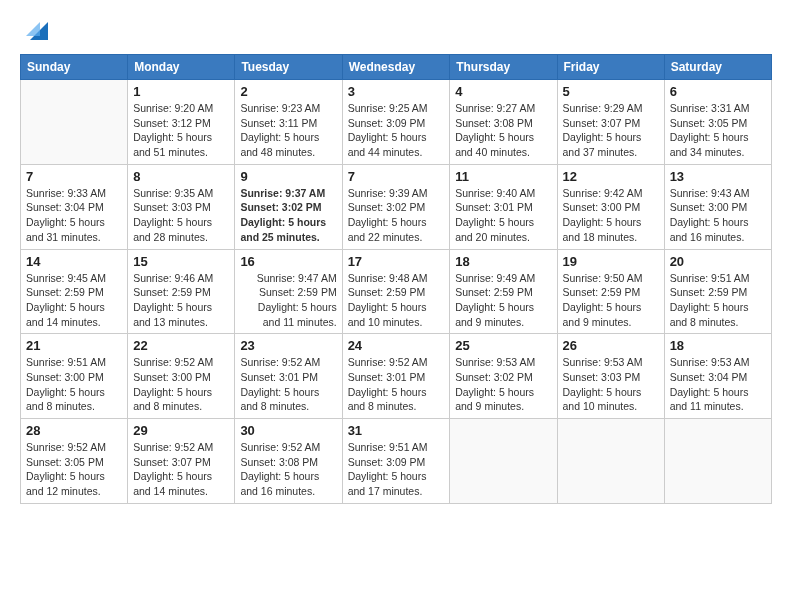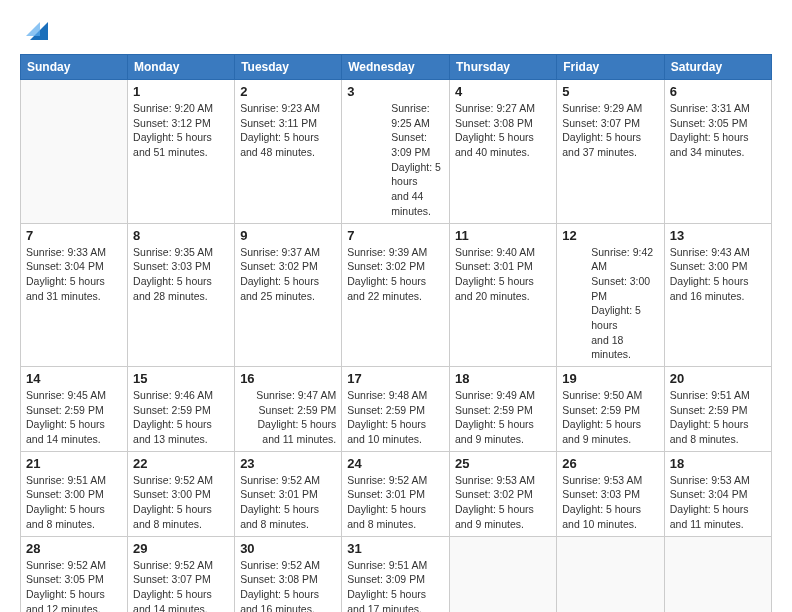--- a/index.html
+++ b/index.html
@@ -135,21 +135,21 @@
           </td>
           <td>
             <span class="day-number">2</span>
             <div class="day-info" style="white-space: pre-line;">Sunrise: 9:23 AM
 Sunset: 3:11 PM
 Daylight: 5 hours
 and 48 minutes.</div>
           </td>
           <td>
             <span class="day-number">3</span>
-            <div class="day-info" style="white-space: pre-line; margin-left: 44px;">Sunrise: 9:25 AM
+            <div class="day-info" style="white-space: pre-line;">Sunrise: 9:25 AM
 Sunset: 3:09 PM
 Daylight: 5 hours
 and 44 minutes.</div>
           </td>
           <td>
             <span class="day-number">4</span>
             <div class="day-info" style="white-space: pre-line;">Sunrise: 9:27 AM
 Sunset: 3:08 PM
 Daylight: 5 hours
 and 40 minutes.</div>
@@ -179,42 +179,42 @@
           </td>
           <td>
             <span class="day-number">8</span>
             <div class="day-info" style="white-space: pre-line;">Sunrise: 9:35 AM
 Sunset: 3:03 PM
 Daylight: 5 hours
 and 28 minutes.</div>
           </td>
           <td>
             <span class="day-number">9</span>
-            <div class="day-info" style="white-space: pre-line;">Sunrise: 9:37 AM
+            <div class="day-info" style="white-space: pre-line; font-weight: bold;">Sunrise: 9:37 AM
 Sunset: 3:02 PM
 Daylight: 5 hours
 and 25 minutes.</div>
           </td>
           <td>
             <span class="day-number">7</span>
             <div class="day-info" style="white-space: pre-line;">Sunrise: 9:39 AM
 Sunset: 3:02 PM
 Daylight: 5 hours
 and 22 minutes.</div>
           </td>
           <td>
             <span class="day-number">11</span>
             <div class="day-info" style="white-space: pre-line;">Sunrise: 9:40 AM
 Sunset: 3:01 PM
 Daylight: 5 hours
 and 20 minutes.</div>
           </td>
           <td>
             <span class="day-number">12</span>
-            <div class="day-info" style="white-space: pre-line; margin-left: 29px;">Sunrise: 9:42 AM
+            <div class="day-info" style="white-space: pre-line;">Sunrise: 9:42 AM
 Sunset: 3:00 PM
 Daylight: 5 hours
 and 18 minutes.</div>
           </td>
           <td>
             <span class="day-number">13</span>
             <div class="day-info" style="white-space: pre-line;">Sunrise: 9:43 AM
 Sunset: 3:00 PM
 Daylight: 5 hours
 and 16 minutes.</div>

